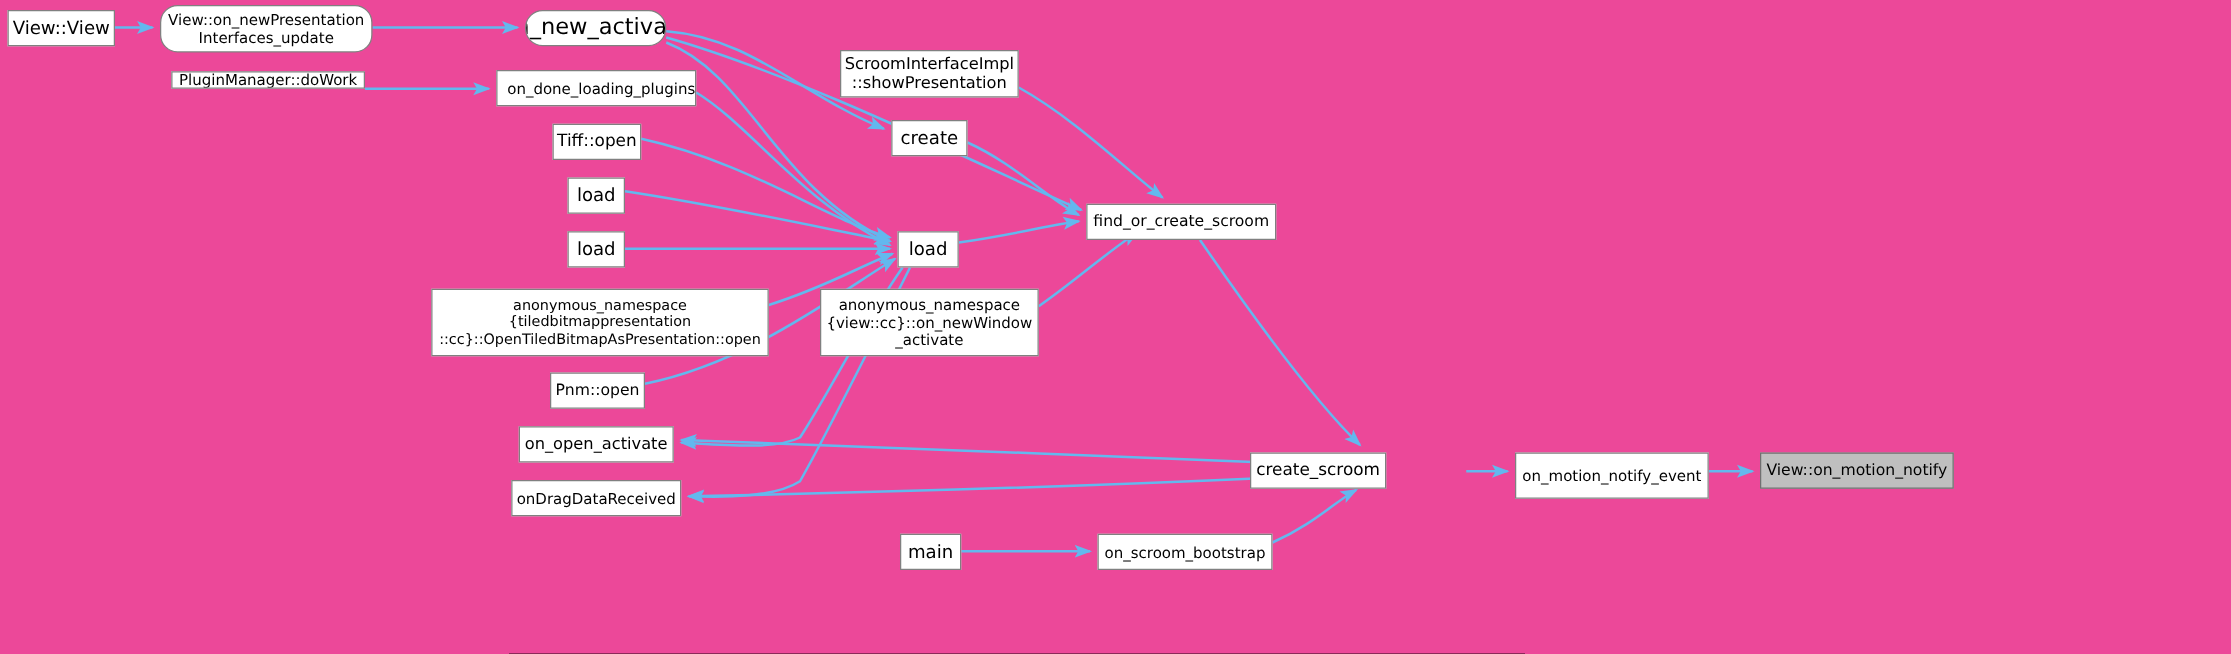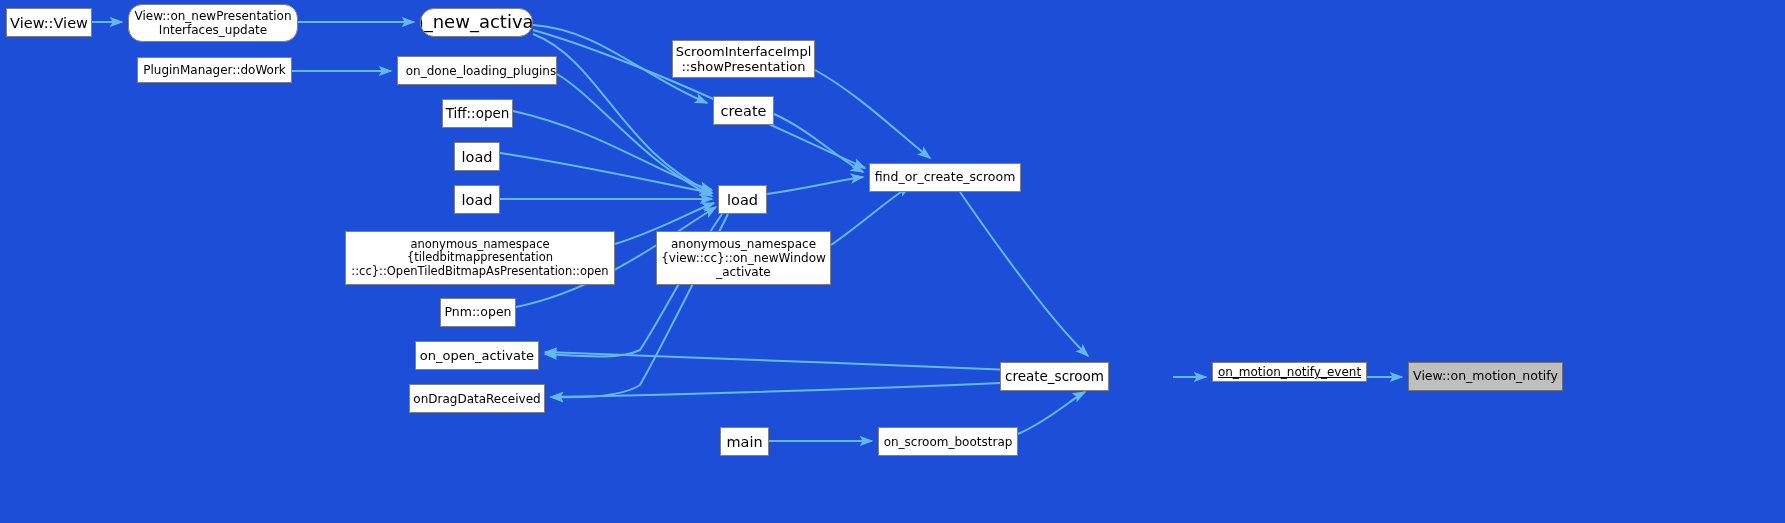--- a/index.html
+++ b/index.html
@@ -8,21 +8,21 @@
     padding: 0;
     background: #000000;
   }
   body {
     font-family: "DejaVu Sans", "Liberation Sans", sans-serif;
   }
   #canvas {
     position: relative;
     width: 1785px;
     height: 523px;
-    background: #1d4ed8;
+    background: #ec4899;
     overflow: hidden;
   }
   #edge-layer {
     position: absolute;
     left: 0;
     top: 0;
     width: 1785px;
     height: 523px;
     pointer-events: none;
   }
@@ -87,33 +87,33 @@
         <path d="M 1173,377 L 1206,377" fill="none" stroke="#63b8ee" stroke-width="2" marker-end="url(#arrowhead)"></path>
         <path d="M 1367,377 L 1402,377" fill="none" stroke="#63b8ee" stroke-width="2" marker-end="url(#arrowhead)"></path>
         <path d="M 769,441 L 872,441" fill="none" stroke="#63b8ee" stroke-width="2" marker-end="url(#arrowhead)"></path>
         <path d="M 1018,434 C 1050,420 1070,400 1085,392" fill="none" stroke="#63b8ee" stroke-width="2" marker-end="url(#arrowhead)"></path>
       </g>
   </svg>
   <div id="nodes-group">
       <div class="node" title="View::View" style="left: 6px; top: 8px; width: 86px; height: 29px;"><span class="line">View::View</span></div>
       <div class="node" title="View::on_newPresentationInterfaces_update" style="left: 128px; top: 4px; width: 170px; height: 38px; font-size: 12px; line-height: 14px; border-radius: 14px;"><span class="line">View::on_newPresentation</span><span class="line">Interfaces_update</span></div>
       <div class="node" title="on_new_activate" style="left: 420px; top: 8px; width: 113px; height: 29px; font-size: 18px; line-height: 14.5px; border-radius: 14px;"><span class="line">on_new_activate</span></div>
-      <div class="node" title="PluginManager::doWork" style="left: 137px; top: 57px; width: 155px; height: 26px; font-size: 12px; line-height: 14px;"><span class="line">PluginManager::doWork</span></div>
+      <div class="node" title="PluginManager::doWork" style="left: 137px; top: 57px; width: 155px; height: 14px; font-size: 12px; line-height: 14px;"><span class="line">PluginManager::doWork</span></div>
       <div class="node" title="on_done_loading_plugins" style="left: 397px; top: 56px; width: 160px; height: 29px; font-size: 12px; line-height: 14px; padding-left: 12px;"><span class="line">on_done_loading_plugins</span></div>
       <div class="node" title="ScroomInterfaceImpl::showPresentation" style="left: 672px; top: 40px; width: 143px; height: 38px; font-size: 13px; line-height: 15px;"><span class="line">ScroomInterfaceImpl</span><span class="line">::showPresentation</span></div>
       <div class="node" title="create" style="left: 713px; top: 96px; width: 61px; height: 29px;"><span class="line">create</span></div>
       <div class="node" title="Tiff::open" style="left: 442px; top: 99px; width: 71px; height: 29px; font-size: 13.5px; line-height: 15.5px; align-items: center;"><span class="line">Tiff::open</span></div>
       <div class="node" title="load" style="left: 454px; top: 142px; width: 46px; height: 29px;"><span class="line">load</span></div>
       <div class="node" title="load" style="left: 454px; top: 185px; width: 46px; height: 29px;"><span class="line">load</span></div>
       <div class="node" title="load" style="left: 718px; top: 185px; width: 49px; height: 29px;"><span class="line">load</span></div>
       <div class="node" title="find_or_create_scroom" style="left: 869px; top: 163px; width: 152px; height: 29px; font-size: 12.5px; line-height: 14.5px;"><span class="line">find_or_create_scroom</span></div>
       <div class="node" title="anonymous_namespace{tiledbitmappresentation::cc}::OpenTiledBitmapAsPresentation::open" style="left: 345px; top: 231px; width: 270px; height: 54px; font-size: 11.5px; line-height: 13.5px;"><span class="line">anonymous_namespace</span><span class="line">{tiledbitmappresentation</span><span class="line">::cc}::OpenTiledBitmapAsPresentation::open</span></div>
       <div class="node" title="anonymous_namespace{view::cc}::on_newWindow_activate" style="left: 656px; top: 231px; width: 175px; height: 54px; font-size: 12px; line-height: 14px;"><span class="line">anonymous_namespace</span><span class="line">{view::cc}::on_newWindow</span><span class="line">_activate</span></div>
       <div class="node" title="Pnm::open" style="left: 440px; top: 298px; width: 76px; height: 29px; font-size: 12.5px; line-height: 14.5px;"><span class="line">Pnm::open</span></div>
       <div class="node" title="on_open_activate" style="left: 415px; top: 341px; width: 124px; height: 29px; font-size: 13px; line-height: 15px; align-items: flex-end;"><span class="line">on_open_activate</span></div>
       <div class="node" title="onDragDataReceived" style="left: 409px; top: 384px; width: 136px; height: 29px; font-size: 12px; line-height: 14px;"><span class="line">onDragDataReceived</span></div>
       <div class="node" title="create_scroom" style="left: 1000px; top: 362px; width: 109px; height: 29px; font-size: 13.5px; line-height: 15.5px;"><span class="line">create_scroom</span></div>
-      <div class="node" title="on_motion_notify_event" style="left: 1212px; top: 362px; width: 155px; height: 20px; font-size: 12px; line-height: 14px; text-decoration: underline;"><span class="line">on_motion_notify_event</span></div>
+      <div class="node" title="on_motion_notify_event" style="left: 1212px; top: 362px; width: 155px; height: 37px; font-size: 12px; line-height: 14px;"><span class="line">on_motion_notify_event</span></div>
       <div class="node current" title="View::on_motion_notify" style="left: 1408px; top: 362px; width: 155px; height: 29px; font-size: 12.5px; line-height: 14.5px;"><span class="line">View::on_motion_notify</span></div>
       <div class="node" title="main" style="left: 720px; top: 427px; width: 49px; height: 29px;"><span class="line">main</span></div>
       <div class="node" title="on_scroom_bootstrap" style="left: 878px; top: 427px; width: 140px; height: 29px; font-size: 12px; line-height: 14px;"><span class="line">on_scroom_bootstrap</span></div>
     </div>
 </div>
 
 </body></html>

